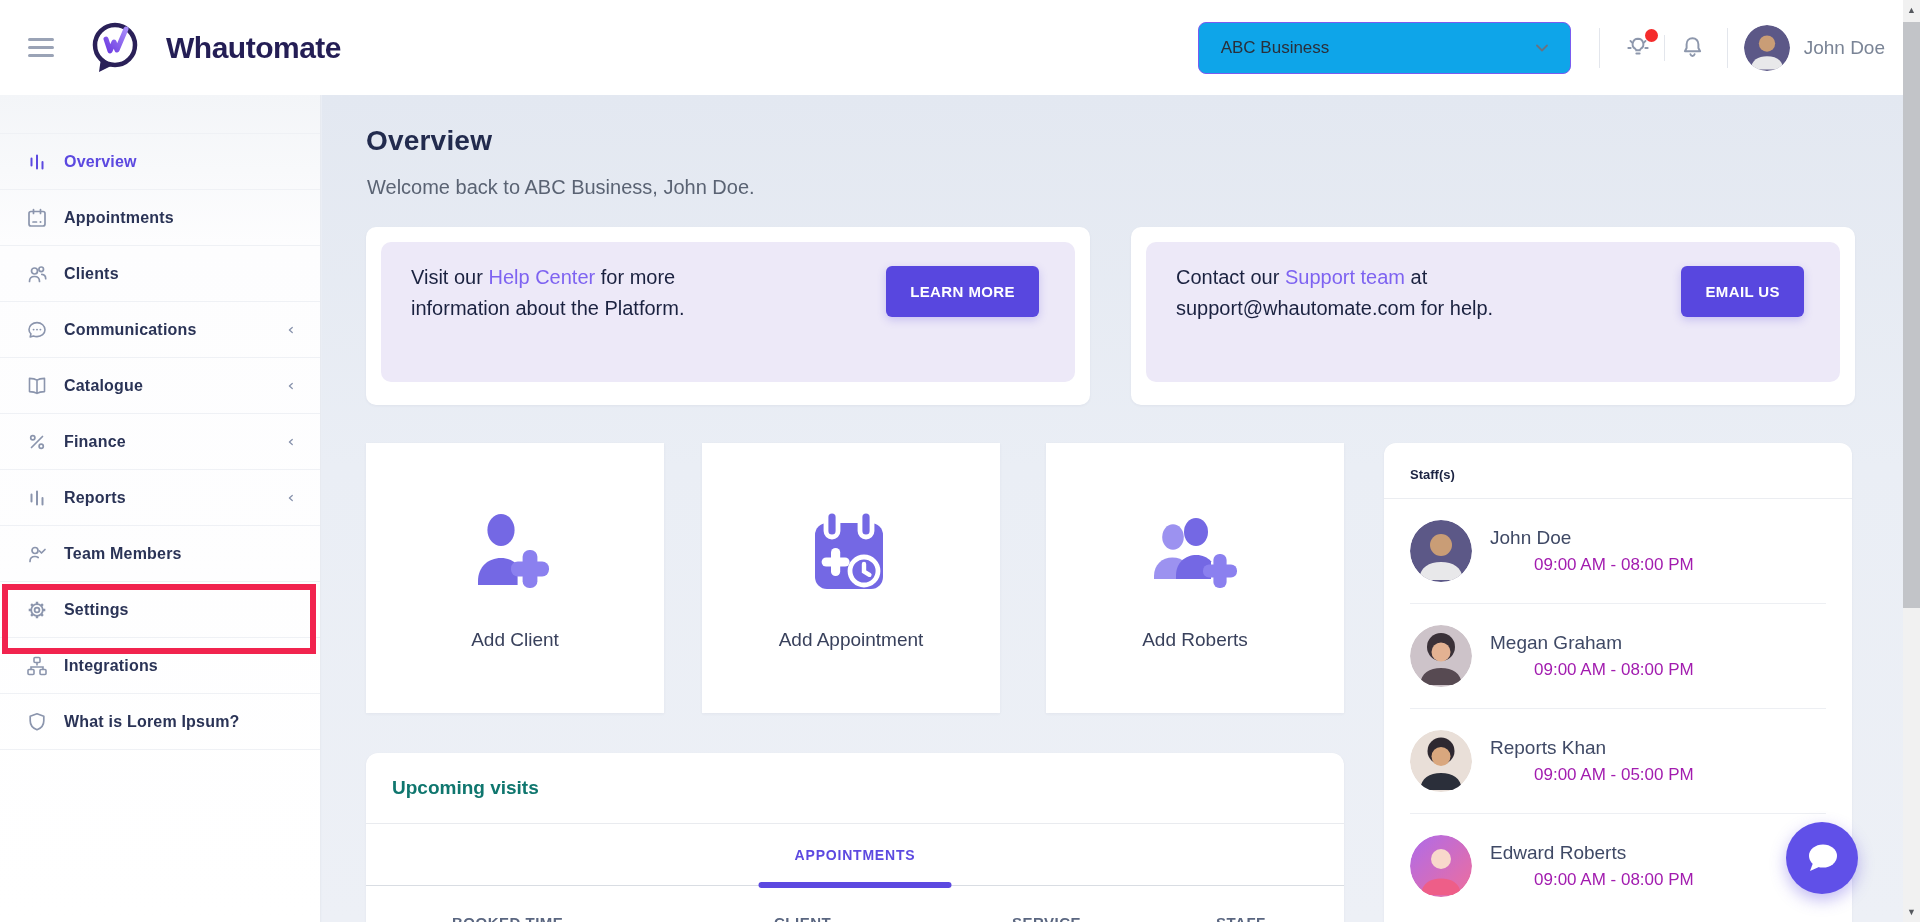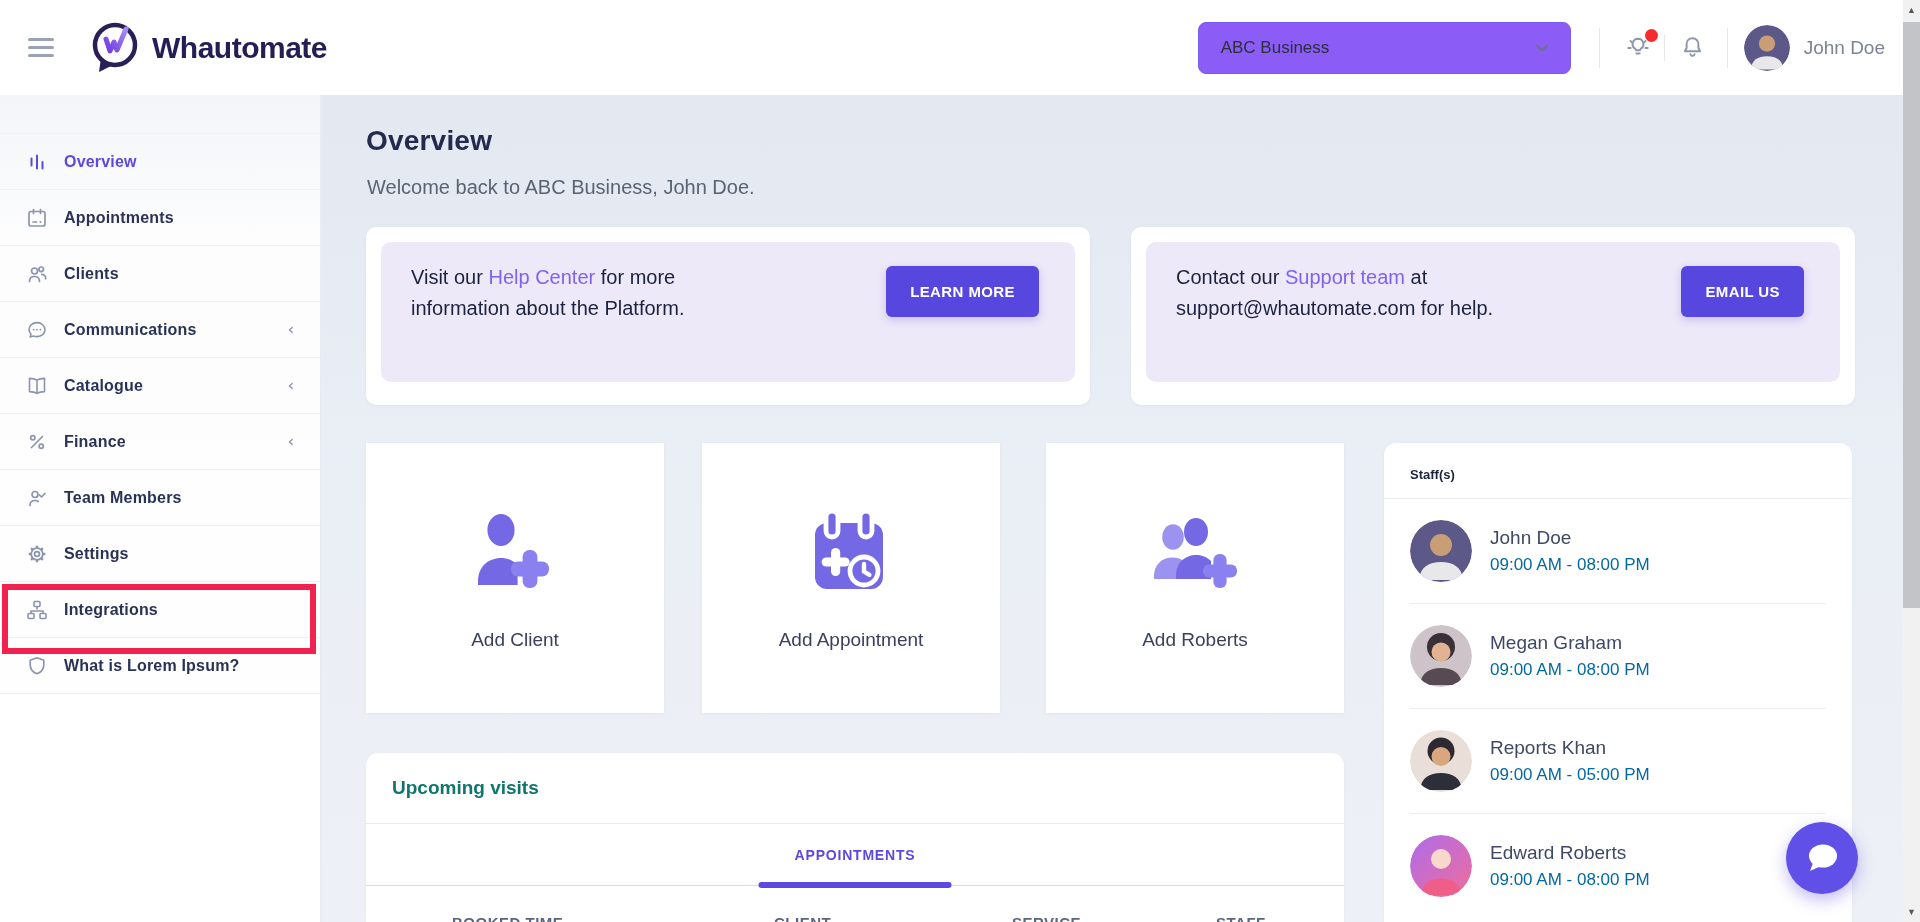--- a/index.html
+++ b/index.html
@@ -4,24 +4,24 @@
 <style>
   * { margin:0; padding:0; box-sizing:border-box; }
   html,body { width:1920px; height:922px; overflow:hidden; }
   body { font-family:"Liberation Sans", sans-serif; background:#EAEEF5; position:relative; }
 
   
   .header { position:absolute; left:0; top:0; width:1903px; height:95px; background:#FFFFFF; z-index:20; display:flex; align-items:center; }
   .hamburger { margin-left:28px; width:34px; height:28px; display:flex; flex-direction:column; justify-content:center; gap:5px; cursor:pointer; }
   .hamburger span { display:block; height:3px; border-radius:2px; background:#9AA3B6; }
   .hamburger span:nth-child(1){width:26px;} .hamburger span:nth-child(2){width:26px;} .hamburger span:nth-child(3){width:26px;}
-  .brand { display:flex; align-items:center; gap:10px; margin-left:26px; }
+  .brand { display:flex; align-items:center; gap:24px; margin-left:26px; }
   .brand-text { font-size:30px; font-weight:bold; color:#241E55; letter-spacing:-0.5px; }
   .hspacer { flex:1; }
-  .biz-select { width:373px; height:52px; border:1.5px solid #7A5CF0; border-radius:8px; background:#8b5cf6; display:flex; align-items:center; padding:0 18px 0 22px; cursor:pointer; }
+  .biz-select { width:373px; height:52px; border:1.5px solid #7A5CF0; border-radius:8px; background:#0ea5e9; display:flex; align-items:center; padding:0 18px 0 22px; cursor:pointer; }
   .biz-select .val { font-size:17px; color:#2A2F3A; flex:1; }
   .hdr-div { width:1px; background:#E3E6EC; height:40px; margin:0 0; }
   .icon-btn { position:relative; width:44px; height:44px; display:flex; align-items:center; justify-content:center; cursor:pointer; }
   .red-dot { position:absolute; top:3px; right:2px; width:13px; height:13px; border-radius:50%; background:#F52C2C; }
   .user-chip { display:flex; align-items:center; gap:14px; margin:0 18px 0 16px; cursor:pointer; }
   .user-name { font-size:19px; color:#7A8496; }
 
   
   .avatar { border-radius:50%; overflow:hidden; flex-shrink:0; display:block; }
 
@@ -50,21 +50,21 @@
   .action-card { position:absolute; top:348px; width:298px; height:270px; background:#FFFFFF; border-radius:0; box-shadow:0 1px 3px rgba(35,40,70,0.05); display:flex; flex-direction:column; align-items:center; justify-content:center; gap:28px; cursor:pointer; }
   .action-card.a1{left:44px;} .action-card.a2{left:380px;} .action-card.a3{left:724px;}
   .action-label { font-size:19px; color:#39415C; }
 
   .staff-panel { position:absolute; left:1062px; top:348px; width:468px; height:560px; background:#FFFFFF; border-radius:12px; box-shadow:0 1px 3px rgba(35,40,70,0.05); overflow:hidden; }
   .staff-title { padding:24px 26px 16px; font-size:13px; font-weight:bold; color:#1B2342; }
   .staff-hdiv { height:1px; background:#EBEDF1; margin:0 0; }
   .staff-row { display:flex; align-items:center; gap:18px; padding:0 26px; height:104px; }
   .staff-row-div { height:1px; background:#EDEFF3; margin:0 26px; }
   .staff-name { font-size:19px; color:#3F4965; margin-bottom:6px; }
-  .staff-hours { font-size:17px; color:#0369a1; }
+  .staff-hours { font-size:17px; color:#a21caf;margin-left:44px; }
 
   .visits-card { position:absolute; left:44px; top:658px; width:978px; height:260px; background:#FFFFFF; border-radius:12px 12px 0 0; box-shadow:0 1px 3px rgba(35,40,70,0.05); }
   .visits-title { padding:24px 26px; font-size:19px; font-weight:bold; color:#0f766e; }
   .visits-div { height:1px; background:#E9EBEF; }
   .tab-row { position:relative; height:62px; display:flex; align-items:center; justify-content:center; border-bottom:1px solid #D9DDE3; }
   .tab { font-size:14px; font-weight:bold; color:#5C49E0; letter-spacing:0.8px; cursor:pointer; }
   .tab-underline { position:absolute; bottom:-3px; left:50%; transform:translateX(-50%); width:193px; height:6px; border-radius:3px; background:#5C49E0; }
   .cols { display:grid; grid-template-columns:322px 238px 204px 1fr; margin:28px 0 0 86px; }
   .col-h { font-size:15px; font-weight:bold; color:#5A6680; letter-spacing:0.5px; }
 
@@ -205,20 +205,29 @@
         <path d="M5.5 16.5L16.5 5.5" stroke="#8B95AD" stroke-width="1.7" stroke-linecap="round"></path>
         <circle cx="6.8" cy="6.8" r="2.1" fill="none" stroke="#8B95AD" stroke-width="1.7"></circle>
         <circle cx="15.2" cy="15.2" r="2.1" fill="none" stroke="#8B95AD" stroke-width="1.7"></circle>
       </svg>
       <span class="nlabel">Finance</span>
       <svg class="chev" viewBox="0 0 22 22">
           <polyline points="13,7 8.5,11 13,15" fill="none" stroke="#8792AC" stroke-width="2" stroke-linecap="round" stroke-linejoin="round"></polyline>
         </svg>
     </div>
 
+    <div class="nav-item">
+      <svg class="nico" viewBox="0 0 22 22">
+        <path d="M5.5 7.5v7 M11 4.5v13 M16.5 11v6.5" stroke="#8B95AD" stroke-width="2" stroke-linecap="round" fill="none"></path>
+      </svg>
+      <span class="nlabel">Reports</span>
+      <svg class="chev" viewBox="0 0 22 22">
+          <polyline points="13,7 8.5,11 13,15" fill="none" stroke="#8792AC" stroke-width="2" stroke-linecap="round" stroke-linejoin="round"></polyline>
+        </svg>
+    </div>
 
     <div class="nav-item">
       <svg class="nico" viewBox="0 0 22 22">
         <circle cx="9" cy="7.5" r="3" fill="none" stroke="#8B95AD" stroke-width="1.7"></circle>
         <path d="M4 18.5c0-3.3 2.2-5 5-5 1.2 0 2.3.3 3.2 1" fill="none" stroke="#8B95AD" stroke-width="1.7" stroke-linecap="round"></path>
         <path d="M13.5 8l2 2 3.5-3.5" fill="none" stroke="#8B95AD" stroke-width="1.7" stroke-linecap="round" stroke-linejoin="round"></path>
       </svg>
       <span class="nlabel">Team Members</span>
     </div>
 

